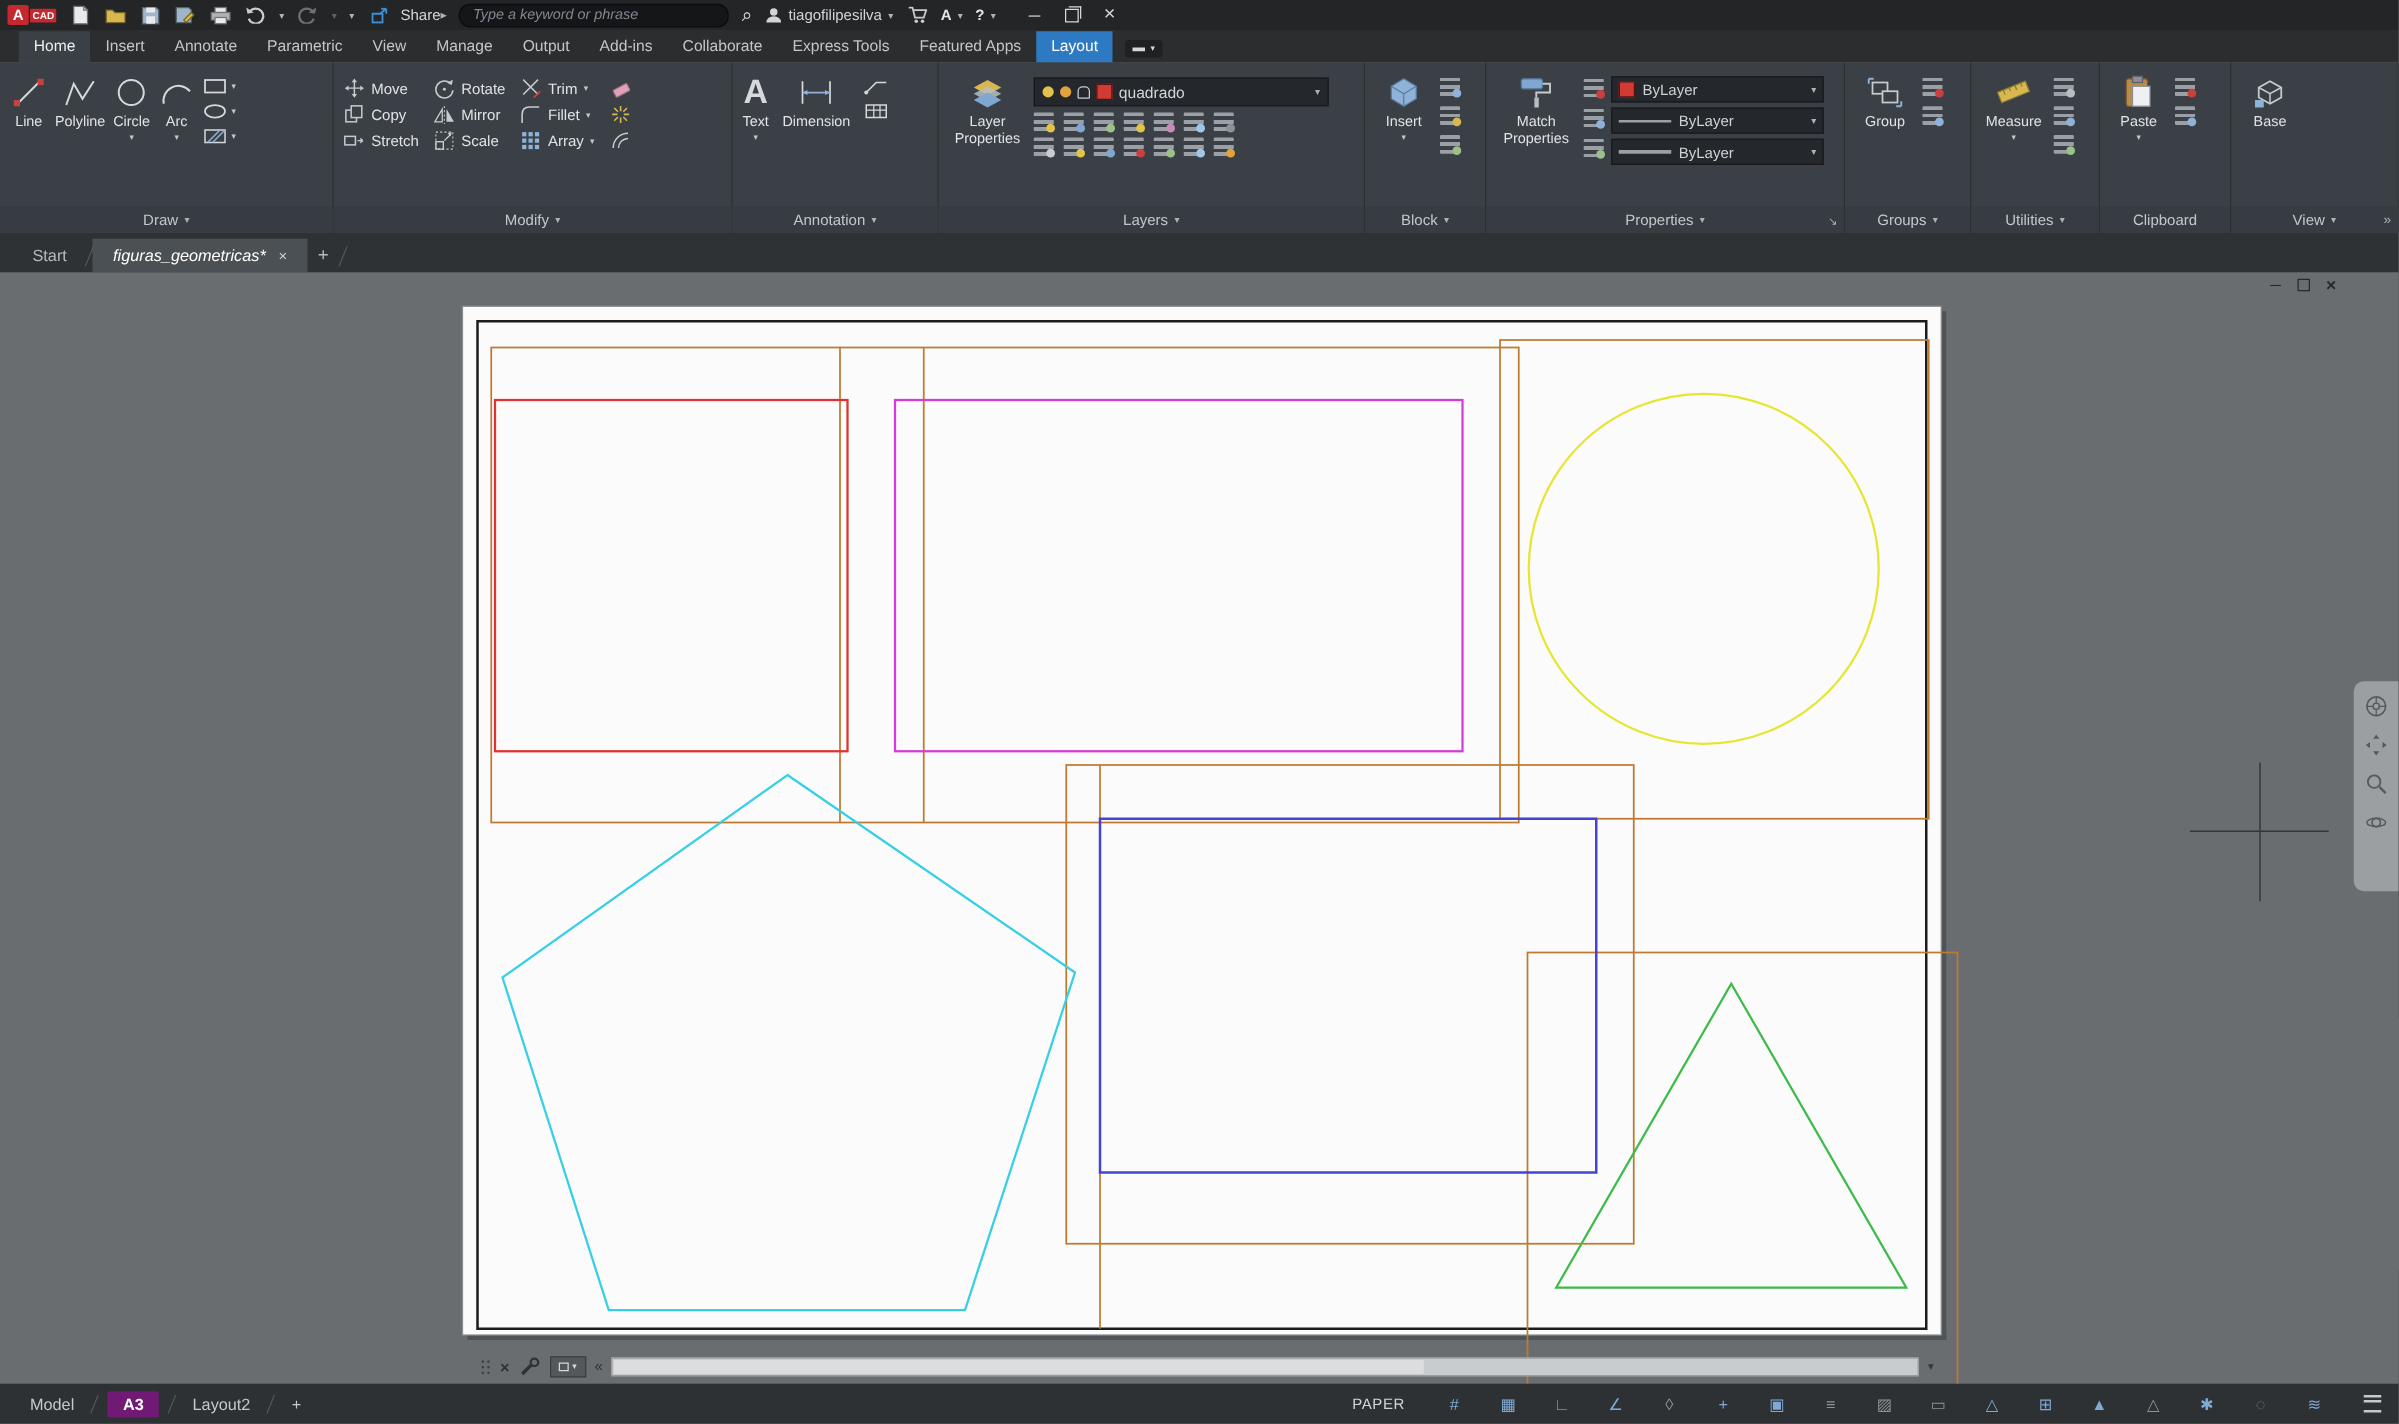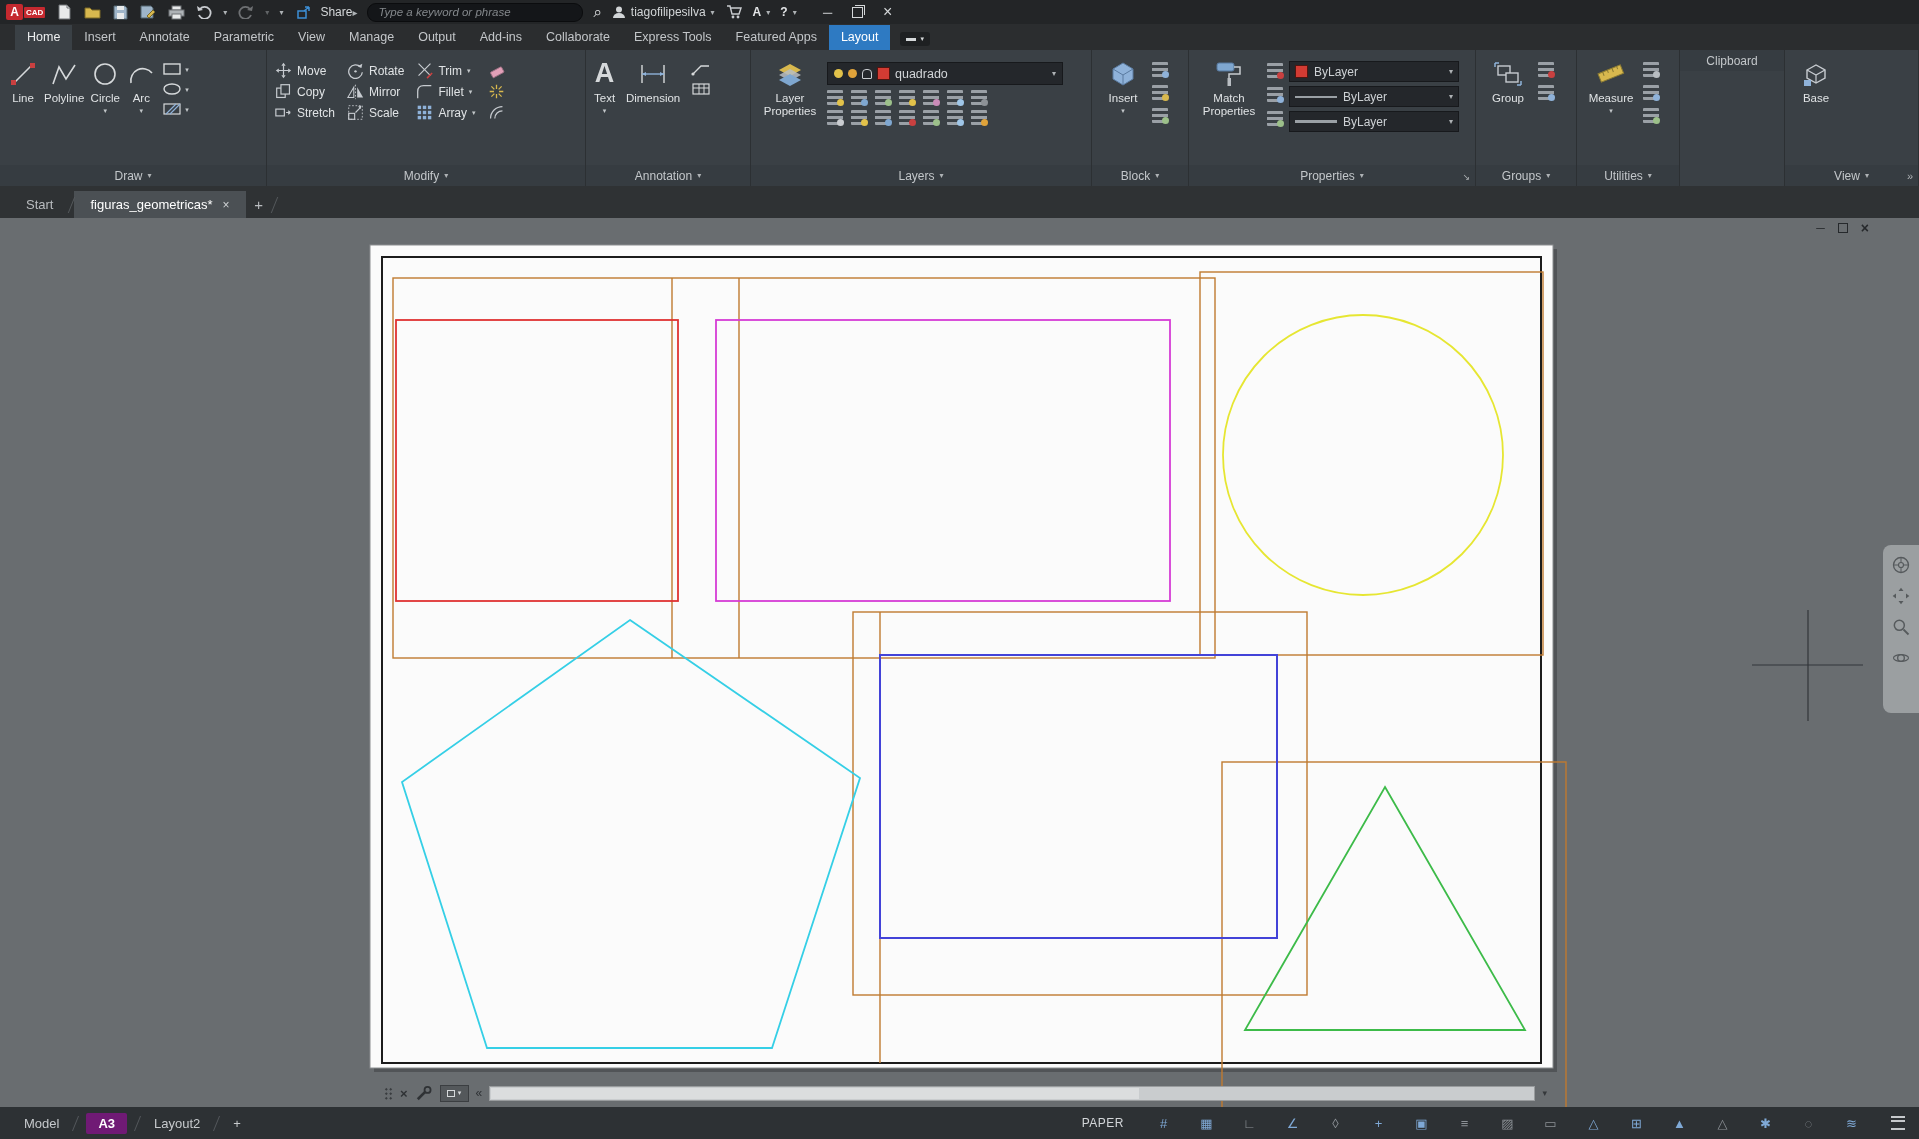--- a/index.html
+++ b/index.html
@@ -62,21 +62,21 @@
   .chip{width:11px;height:11px;background:#d23b33;border:1px solid #501510;flex:0 0 auto;}
   .pdrops{display:flex;flex-direction:column;gap:4px;padding-top:7px;}
   .pdrop{width:158px;height:19px;background:#24272b;border:1px solid #17191c;display:flex;align-items:center;gap:6px;padding:0 5px;color:#ced2d5;font-size:12px;}
   .lt{width:42px;border-top:2px solid #9aa0a5;}
   .dcaret{margin-left:auto;font-size:8px;color:#aeb2b5;}
   .icol{display:flex;flex-direction:column;gap:9px;padding-top:9px;}
 
   
   .filetabs{position:absolute;top:186px;left:0;right:0;height:32px;background:#2f3234;display:flex;align-items:flex-end;padding-left:10px;font-size:13px;color:#b9bcbf;}
   .ftab{height:27px;display:flex;align-items:center;padding:0 16px;gap:10px;}
-  .ftab.active{background:#4b5054;color:#fff;}
+  .ftab.active{background:#4b5054;color:#fff;font-style:italic;}
   .fx{font-size:12px;color:#cfd2d4;}
   .fplus{width:26px;height:27px;display:flex;align-items:center;justify-content:center;font-size:15px;}
   .fsep{width:1px;height:16px;background:#55595c;transform:skewX(-22deg);margin:0 2px 5px;}
 
   
   .canvas{position:absolute;top:218px;left:0;right:0;height:889px;background:#696d70;}
   .canvas svg.draw{position:absolute;inset:0;}
   .dwinctl{position:absolute;top:2px;right:50px;display:flex;gap:13px;color:#26292c;font-size:12px;align-items:center;font-weight:bold;}
   .drest{width:8px;height:8px;border:1.5px solid #26292c;}
   .navbar{position:absolute;top:327px;right:0;width:36px;height:168px;background:rgba(196,200,203,.55);border-radius:8px 0 0 8px;display:flex;flex-direction:column;align-items:center;gap:11px;padding-top:10px;box-sizing:border-box;}
@@ -599,20 +599,37 @@
           <span class="mi" style="--c:#9cc08a"></span>
         </div>
       </div>
       <div class="plabel">
           <span>Utilities</span>
           <span class="pc">▾</span>
         </div>
     </div>
 
     <div class="panel" style="width:104px">
+      <div class="pbody">
+        <div class="bigbtn" style="width:46px">
+          <span class="bicon">
+              <svg width="30" height="30" viewBox="0 0 30 30">
+                <rect x="5" y="4" width="17" height="22" rx="2" fill="#b98b4a" stroke="#7d5c2c"></rect>
+                <rect x="10" y="2" width="8" height="5" fill="#8a8f94" stroke="#5c6065"></rect>
+                <rect x="10" y="10" width="14" height="16" fill="#eef0f1" stroke="#8a8f94"></rect>
+              </svg>
+            </span>
+          <span>Paste</span>
+          <span class="caret">▾</span>
+        </div>
+        <div class="scol" style="gap:8px">
+          <span class="mi" style="--c:#c94040"></span>
+          <span class="mi" style="--c:#8fb2d9"></span>
+        </div>
+      </div>
       <div class="plabel">
           <span>Clipboard</span>
         </div>
     </div>
 
     <div class="panel flexp">
       <div class="pbody">
         <div class="bigbtn" style="width:46px">
           <span class="bicon">
               <svg width="30" height="30" viewBox="0 0 30 30">

